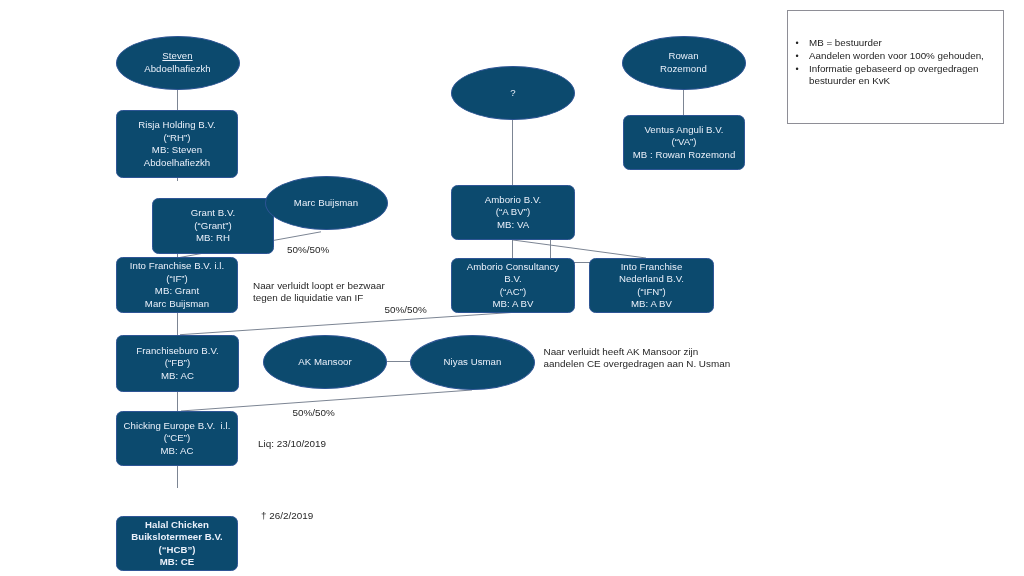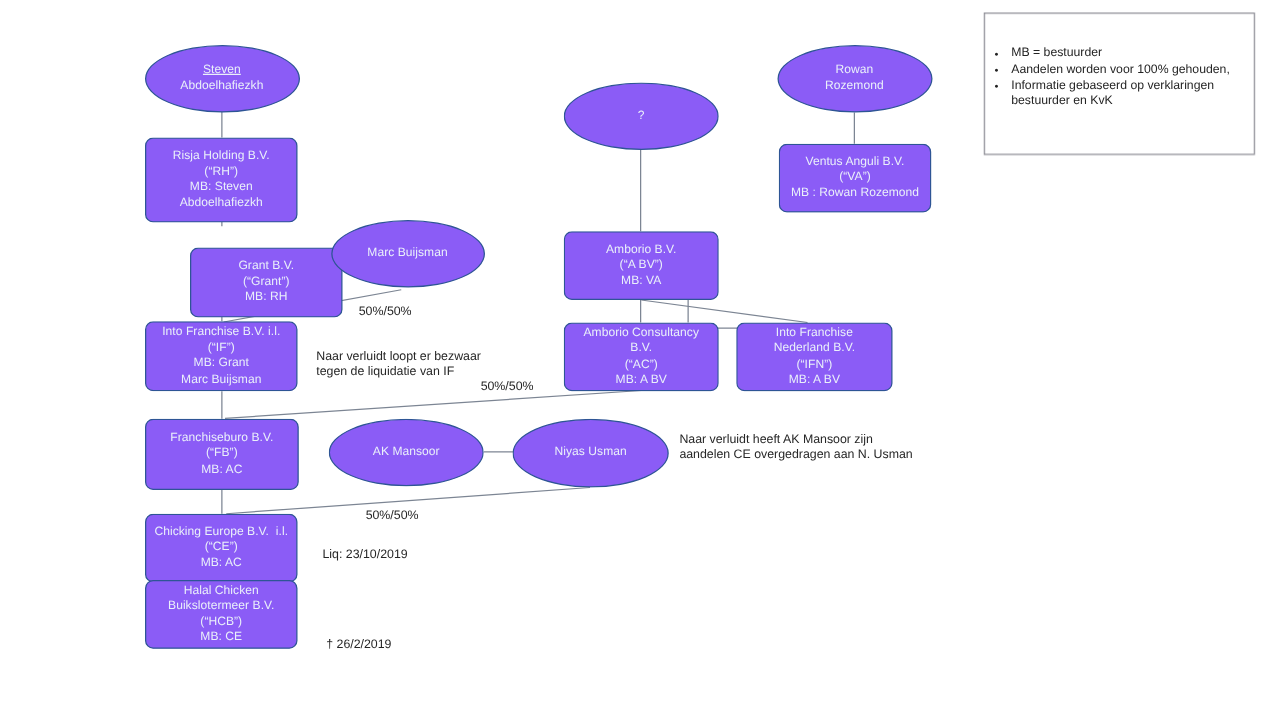--- a/index.html
+++ b/index.html
@@ -11,21 +11,21 @@
     background:#ffffff;
     font-family:"Liberation Sans", sans-serif;
     overflow:hidden;
     position:relative;
   }
   #canvas { position:absolute; left:0; top:0; width:1024px; height:576px; }
   .node, .note, .pct, #legend, #legend li { transform:translateZ(0); }
   .node {
     position:absolute;
     box-sizing:border-box;
-    background:#8b5cf6;
+    background:#0c4a6e;
     border:1px solid #2E5595;
     color:#EAF0FA;
     display:flex;
     flex-direction:column;
     align-items:center;
     justify-content:center;
     text-align:center;
     line-height:12.5px;
     font-size:9.65px;
     letter-spacing:0.05px;
@@ -63,21 +63,21 @@
   #legend li .txt { display:block; white-space:nowrap; }
   svg line, svg path { stroke:#7C8593; stroke-width:1; fill:none; }
 
   
   #n-steven  { left:115.5px;  top:36px;  width:124px; height:54px; }
   #n-rh      { left:116px;  top:110px; width:122px; height:68px; }
   #n-grant   { left:116px;  top:198px; width:122px; height:56px;margin-left:36px; }
   #n-if      { left:116px;  top:257px; width:122px; height:56px; }
   #n-fb      { left:116px;  top:335px; width:123px; height:57px; }
   #n-ce      { left:116px;  top:411px; width:122px; height:55px; }
-  #n-hcb     { left:116px;  top:464px; width:122px; height:55px; }
+  #n-hcb     { left:116px;  top:516px; width:122px; height:55px;font-weight:bold; }
   #n-marc    { left:264.5px;  top:176px; width:123px; height:54px; }
   #n-unknown { left:451px;  top:66px;  width:124px; height:54px; }
   #n-abv     { left:451px;  top:185px; width:124px; height:55px; }
   #n-ac      { left:451px;  top:258px; width:124px; height:55px; }
   #n-ifn     { left:589px;  top:258px; width:125px; height:55px; }
   #n-rowan   { left:621.5px;  top:36px;  width:124px; height:54px; }
   #n-va      { left:623px;  top:115px; width:122px; height:55px; }
   #n-ak      { left:263px;  top:335px; width:124px; height:54px; }
   #n-niyas   { left:410px;  top:335px; width:125px; height:55px; }
 
@@ -217,17 +217,17 @@
       <li>
         <span class="bullet">•</span>
         <span class="txt">MB = bestuurder</span>
       </li>
       <li>
         <span class="bullet">•</span>
         <span class="txt">Aandelen worden voor 100% gehouden,</span>
       </li>
       <li>
         <span class="bullet">•</span>
-        <span class="txt">Informatie gebaseerd op verklaringen</span>
+        <span class="txt">Informatie gebaseerd op overgedragen</span>
         <span class="txt">bestuurder en KvK</span>
       </li>
     </ul>
 </div>
 
 </body></html>

